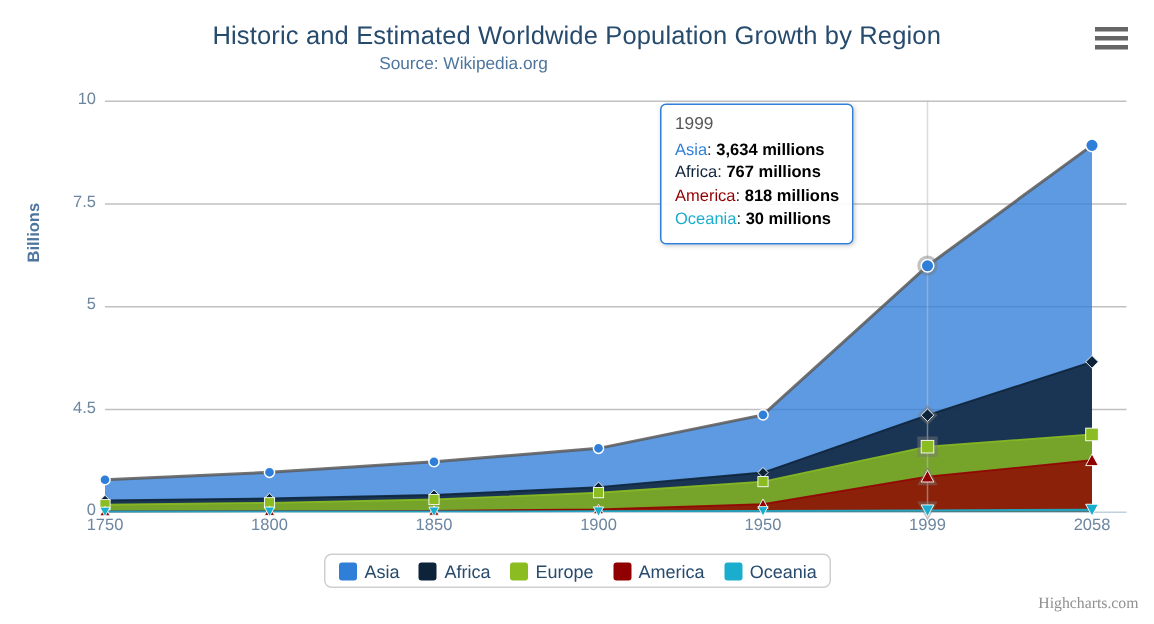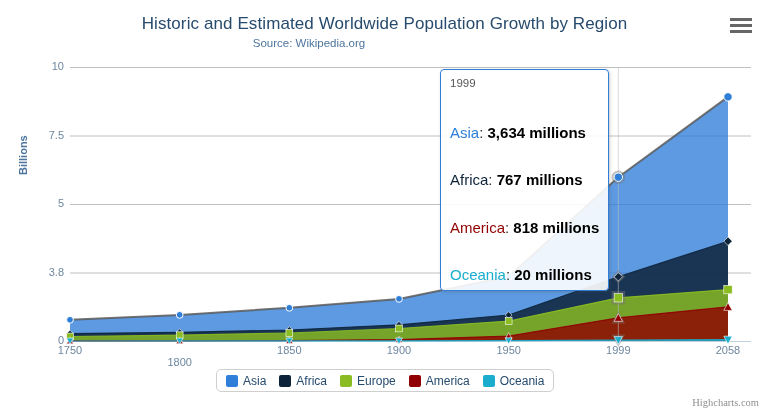--- a/index.html
+++ b/index.html
@@ -140,21 +140,21 @@
     box-shadow: 1px 1px 3px rgba(80,80,80,.30);
     font-size: 11.5px;
     line-height: 15.5px;
     white-space: nowrap;
   }
   .tt-header {
     color: #555555;
     font-size: 11.5px;
     padding-bottom: 1px;
   }
-  .tt-row { font-size: 15px; margin-top: 32px; }
+  .tt-row { font-size: 11px; }
   .tt-name { font-weight: normal; }
   .tt-val { color: #000000; font-weight: bold; }
   
   .credit {
     position: absolute;
     right: 10px;
     bottom: 8px;
     font-size: 10.5px;
     color: #909090;
     cursor: pointer;
@@ -241,28 +241,28 @@
           <polygon points="508.66666666666663,344.0438 512.0666666666666,337.7538 505.26666666666665,337.7538" fill="#1aadce" stroke="#ffffff" stroke-width="0.6"></polygon>
           <polygon points="618.3333333333334,346.978 625.1333333333333,334.398 611.5333333333334,334.398" fill="rgba(120,120,120,0.45)"></polygon>
           <polygon points="618.3333333333334,344.378 622.5333333333334,336.608 614.1333333333333,336.608" fill="#1aadce" stroke="#ffffff" stroke-width="0.6"></polygon>
           <polygon points="728,343.9396 732.2,336.1696 723.8,336.1696" fill="#1aadce" stroke="#ffffff" stroke-width="0.6"></polygon>
         </g>
     </svg>
   </div>
 
   <div id="y-labels">
       <div class="ylab" style="left: 22px; top: 334px;">0</div>
-      <div class="ylab" style="left: 22px; top: 265.5px;">3.8</div>
+      <div class="ylab" style="left: 22px; top: 265.5px;">4.5</div>
       <div class="ylab" style="left: 22px; top: 197px;">5</div>
       <div class="ylab" style="left: 22px; top: 128.5px;">7.5</div>
       <div class="ylab" style="left: 22px; top: 60px;">10</div>
     </div>
   <div id="x-labels">
       <div class="xlab" style="left: 40px; top: 344px;">1750</div>
-      <div class="xlab" style="left: 149.667px; top: 344px; margin-top: 12px;">1800</div>
+      <div class="xlab" style="left: 149.667px; top: 344px;">1800</div>
       <div class="xlab" style="left: 259.333px; top: 344px;">1850</div>
       <div class="xlab" style="left: 369px; top: 344px;">1900</div>
       <div class="xlab" style="left: 478.667px; top: 344px;">1950</div>
       <div class="xlab" style="left: 588.333px; top: 344px;">1999</div>
       <div class="xlab" style="left: 698px; top: 344px;">2058</div>
     </div>
 
   <div class="ytitle">Billions</div>
 
   <div class="legend" id="legend">
@@ -287,19 +287,19 @@
         <span class="legend-text">Oceania</span>
       </div>
     </div>
 
   <div class="tooltip">
     <div class="tt-header">1999</div>
     <div id="tooltip-rows">
         <div class="tt-row"><span class="tt-name" style="color: rgb(47, 126, 216);">Asia</span><span style="color: rgb(51, 51, 51);">: </span><span class="tt-val">3,634 millions</span></div>
         <div class="tt-row"><span class="tt-name" style="color: rgb(13, 35, 58);">Africa</span><span style="color: rgb(51, 51, 51);">: </span><span class="tt-val">767 millions</span></div>
         <div class="tt-row"><span class="tt-name" style="color: rgb(145, 0, 0);">America</span><span style="color: rgb(51, 51, 51);">: </span><span class="tt-val">818 millions</span></div>
-        <div class="tt-row"><span class="tt-name" style="color: rgb(26, 173, 206);">Oceania</span><span style="color: rgb(51, 51, 51);">: </span><span class="tt-val">20 millions</span></div>
+        <div class="tt-row"><span class="tt-name" style="color: rgb(26, 173, 206);">Oceania</span><span style="color: rgb(51, 51, 51);">: </span><span class="tt-val">30 millions</span></div>
       </div>
   </div>
 
   <div class="credit">Highcharts.com</div>
 
 </div>
 
 </body></html>

